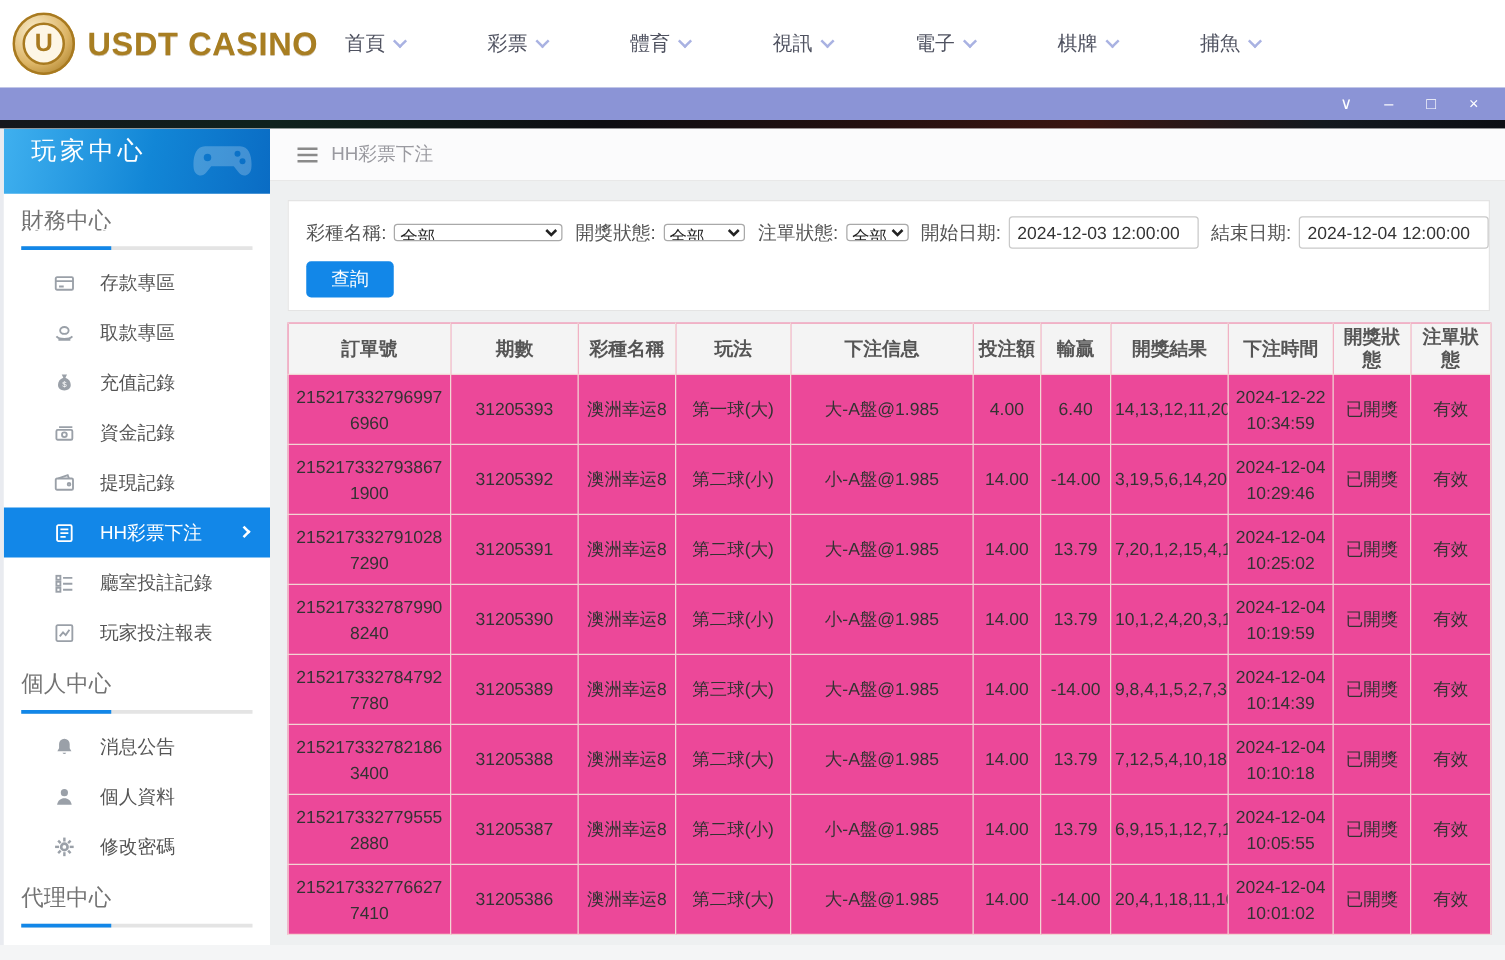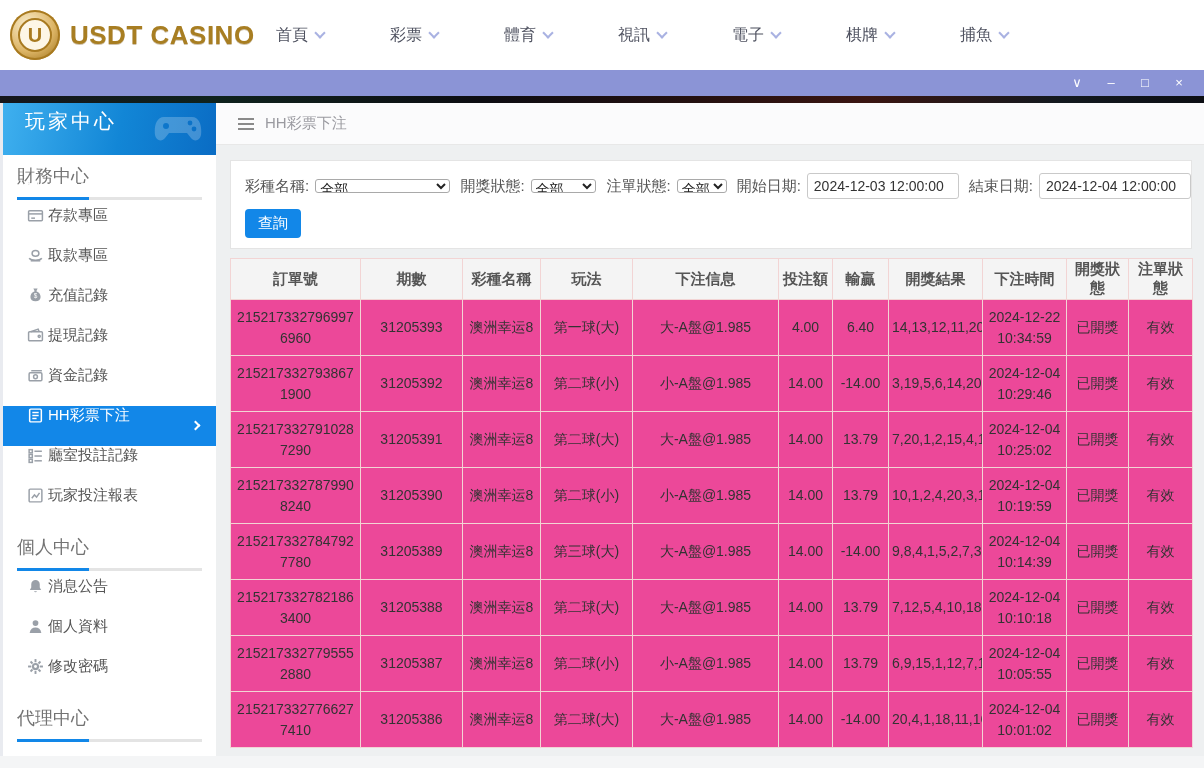--- a/index.html
+++ b/index.html
@@ -41,21 +41,21 @@
     border-left:3px solid #e9ebf0; overflow:hidden; }
   .sidebar-header { height:52px; background:linear-gradient(100deg,#3fb0ef 0%,#1286d6 55%,#0a6cc4 100%);
     color:#fff; padding:7px 0 0 22px; position:relative; }
   .sidebar-title { font-size:20px; letter-spacing:3px; line-height:22px; }
   .sidebar-subtitle { font-size:14px; letter-spacing:2.2px; opacity:.95;margin-top:48px; }
   .gamepad { position:absolute; right:12px; top:6px; opacity:.22; }
   .section-title { margin:10px 14px 0; color:#737373; font-size:18px; line-height:22px; }
   .section-rule { margin:10px 14px 0; height:3px; background:#e4e4e4; position:relative; }
   .section-rule::before { content:""; position:absolute; left:0; top:0; width:72px; height:3px; background:#1287e8; }
   .menu { margin-top:6px; }
-  .menu-item { height:40px; display:flex; align-items:flex-start; padding-left:24px; gap:3px;
+  .menu-item { height:40px; display:flex; align-items:center; padding-left:40px; gap:19px;
     color:#555; font-size:15px; cursor:pointer; position:relative; }
   .menu-item .micon { width:18px; height:18px; color:#9aa0a8; flex:none; display:flex; align-items:center; }
   .menu-item.active { background:#1287e8; color:#fff; }
   .menu-item.active .micon { color:#fff; }
   .chev-right { position:absolute; right:17px; top:16px; width:7px; height:7px;
     border-top:2px solid #fff; border-right:2px solid #fff; transform:rotate(45deg); }
 
   
   .main { position:absolute; left:216px; top:0; width:988px; height:653px; }
   .breadcrumb { height:42px; background:#fbfbfc; border-bottom:1px solid #e8e8e8;
@@ -68,21 +68,21 @@
   .filter-row { display:flex; align-items:center; font-size:15px; color:#555; white-space:nowrap; }
   .filter-row label { margin-right:6px; }
   .filter-row .gap { width:10px; flex:none; }
   select { height:14px; border:1px solid #a9a9a9; border-radius:3px; background:#fff;
     font-size:14px; color:#222; font-family:"Liberation Sans",sans-serif; }
   .sel-lottery { width:148px; }
   .sel-draw { width:72px; }
   .sel-order { width:54px; }
   .date-input { height:26px; width:152px; border:1px solid #c9c9c9; border-radius:3px;
     font-size:14px; color:#333; padding:0 6px; font-family:"Liberation Sans",sans-serif; }
-  .query-btn { margin-top:10px; width:56px; height:29px; background:#1287e8; color:#fff; border:none;
+  .query-btn { margin-top:10px; width:70px; height:29px; background:#1287e8; color:#fff; border:none;
     border-radius:4px; font-size:15px; font-family:"Liberation Sans",sans-serif; cursor:pointer; }
 
   
   .data-table { margin:9px 12px 0 14px; width:962px; border-collapse:collapse; table-layout:fixed; background:#ec4899; }
   .data-table th, .data-table td { border:1px solid #f2d4d4; text-align:center; overflow:hidden; }
   .data-table th { background:#f4f4f4; color:#555; font-size:15px; font-weight:bold; height:41px; padding:0 2px; }
   .data-table td { font-size:14px; color:#333; height:56px; padding:2px 3px; line-height:1.45; }
   .data-table td.order { word-break:break-all; }
   col.c0{width:130px} col.c1{width:102px} col.c2{width:78px} col.c3{width:92px} col.c4{width:146px}
   col.c5{width:54px} col.c6{width:56px} col.c7{width:94px} col.c8{width:84px} col.c9{width:62px} col.c10{width:64px}
@@ -183,36 +183,36 @@
           <svg width="17" height="17" viewBox="0 0 16 16" fill="currentColor">
               <path d="M6 1.5h4l-1.2 2.4c2.7.9 4 3 4 5.5 0 2.4-1.9 4.1-4.8 4.1S3.2 11.8 3.2 9.4c0-2.5 1.3-4.6 4-5.5L6 1.5z"></path>
               <text x="8" y="10.6" font-size="6" fill="#fff" text-anchor="middle">$</text>
             </svg>
         </span>
         <span>充值記錄</span>
       </div>
       <div class="menu-item">
         <span class="micon">
           <svg width="17" height="17" viewBox="0 0 16 16" fill="none" stroke="currentColor" stroke-width="1.4">
+              <rect x="2" y="5.5" width="12" height="7.5" rx="1"></rect>
+              <circle cx="8" cy="9.2" r="1.8"></circle>
+              <path d="M4 3.5h10"></path>
+            </svg>
+        </span>
+        <span>資金記錄</span>
+      </div>
+      <div class="menu-item">
+        <span class="micon">
+          <svg width="17" height="17" viewBox="0 0 16 16" fill="none" stroke="currentColor" stroke-width="1.4">
               <rect x="1.5" y="4.5" width="13" height="8.5" rx="1"></rect>
               <path d="M3.5 4.5 L10.5 2 l1 2.5"></path>
               <circle cx="11.5" cy="8.8" r="1"></circle>
             </svg>
         </span>
         <span>提現記錄</span>
-      </div>
-      <div class="menu-item">
-        <span class="micon">
-          <svg width="17" height="17" viewBox="0 0 16 16" fill="none" stroke="currentColor" stroke-width="1.4">
-              <rect x="2" y="5.5" width="12" height="7.5" rx="1"></rect>
-              <circle cx="8" cy="9.2" r="1.8"></circle>
-              <path d="M4 3.5h10"></path>
-            </svg>
-        </span>
-        <span>資金記錄</span>
       </div>
       <div class="menu-item active">
         <span class="micon">
           <svg width="17" height="17" viewBox="0 0 16 16" fill="none" stroke="currentColor" stroke-width="1.4">
               <rect x="2.5" y="2" width="11" height="12" rx="1"></rect>
               <line x1="5" y1="5.2" x2="11" y2="5.2"></line>
               <line x1="5" y1="8" x2="11" y2="8"></line>
               <line x1="5" y1="10.8" x2="9" y2="10.8"></line>
             </svg>
         </span>

